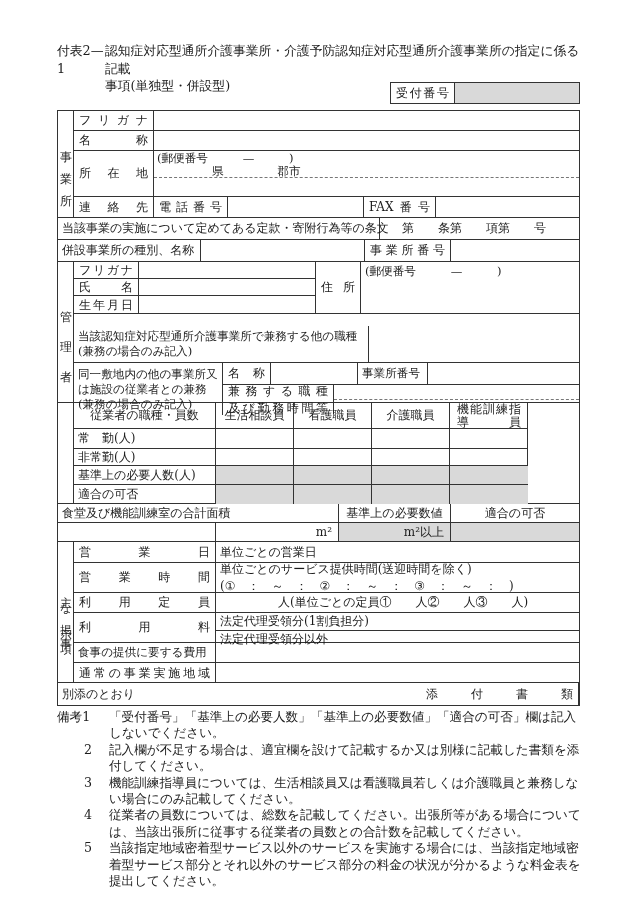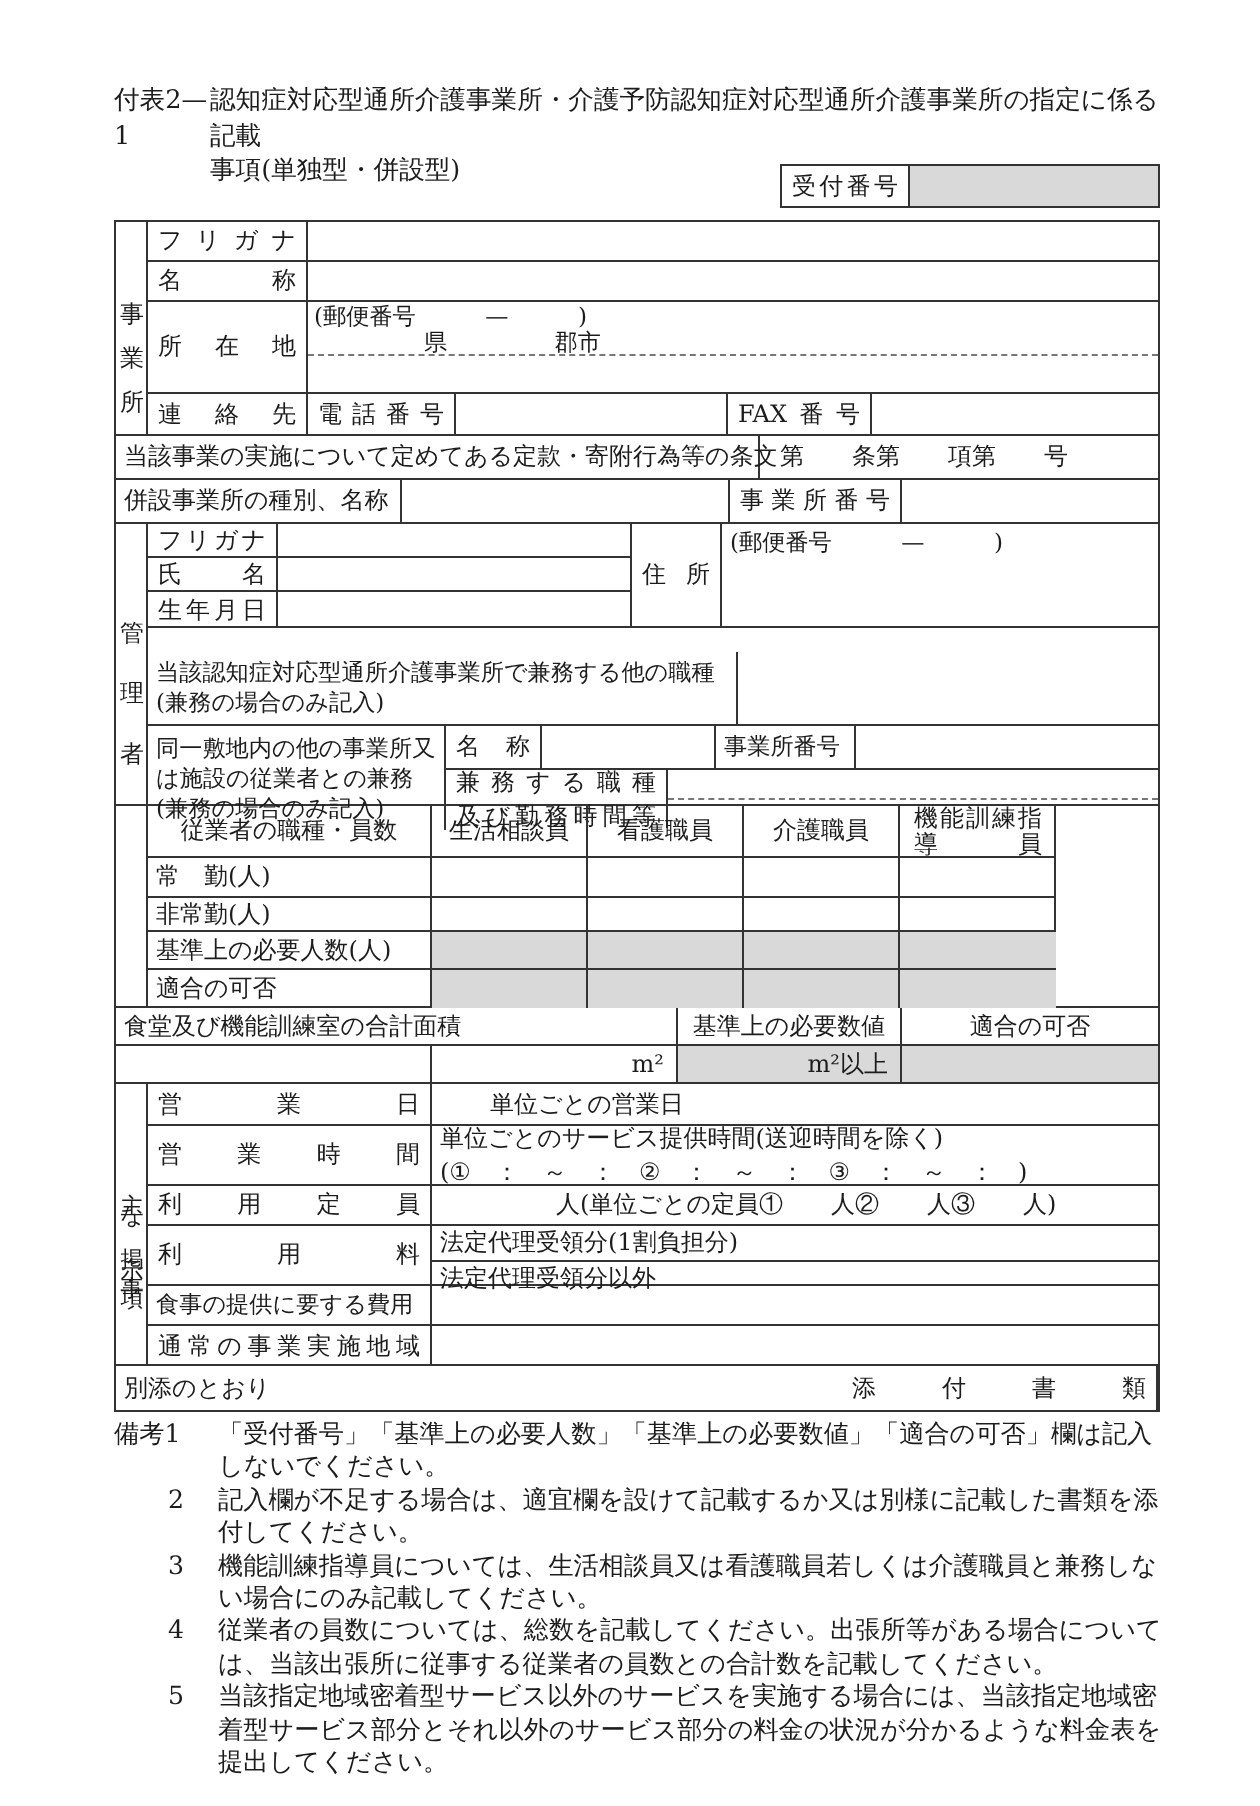--- a/index.html
+++ b/index.html
@@ -113,21 +113,21 @@
           </div>
           <div class="cell br" style="width:136px;"></div>
           <div class="cell br jl" style="width:72px;">
             <div class="t">FAX番号</div>
           </div>
           <div class="cell fx"></div>
         </div>
       </div>
     </div>
 
-    <div class="row bb" style="height:22px;">
+    <div class="row bb" style="height:22px;gap:12px;">
       <div class="cell br" style="width:322px;">
         <div class="t">当該事業の実施について定めてある定款・寄附行為等の条文</div>
       </div>
       <div class="cell fx">
         <div class="t" style="padding-left:10px;">第　　条第　　項第　　号</div>
       </div>
     </div>
 
     <div class="row bb" style="height:22px;">
       <div class="cell br" style="width:143px;">
@@ -290,21 +290,21 @@
         <div class="cell br rt gray" style="width:112px;">
           <div class="t">m²以上</div>
         </div>
         <div class="cell fx gray"></div>
       </div>
     </div>
 
     <div class="row bb" style="height:141px;">
       <div class="vlab vl-g br sm">主な掲示事項</div>
       <div class="stack">
-        <div class="row bb" style="height:21px;gap:25px;">
+        <div class="row bb" style="height:21px;">
           <div class="cell br jl" style="width:142px;">
             <div class="t">営業日</div>
           </div>
           <div class="cell fx">
             <div class="t">単位ごとの営業日</div>
           </div>
         </div>
         <div class="row bb" style="height:30px;">
           <div class="cell br jl" style="width:142px;">
             <div class="t">営業時間</div>

